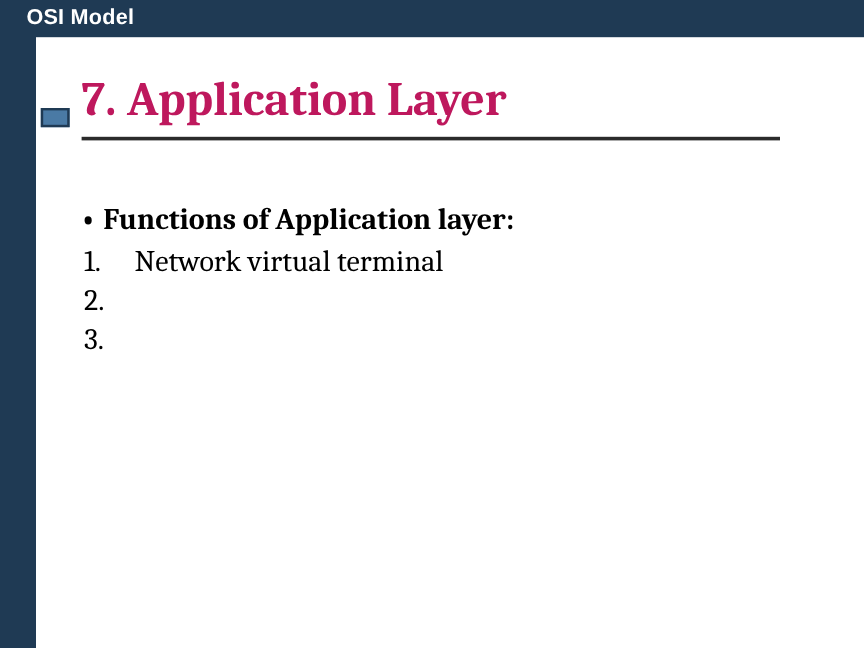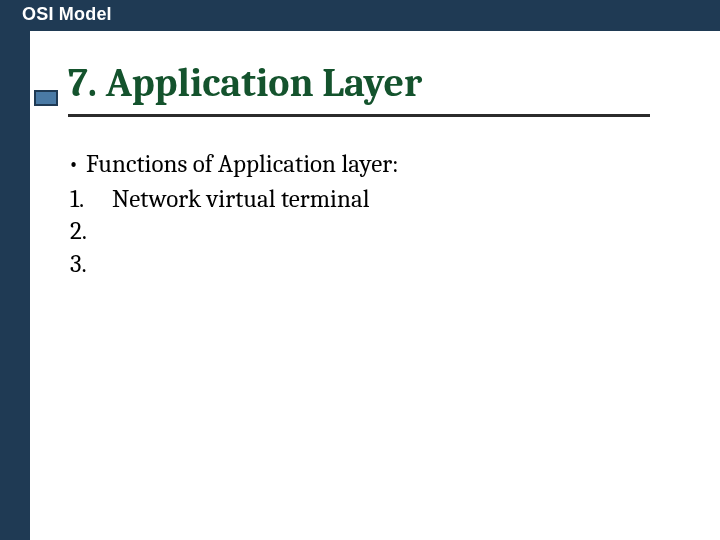--- a/index.html
+++ b/index.html
@@ -39,40 +39,41 @@
     left: 34px;
     top: 90px;
     width: 24px;
     height: 16px;
     background: #4a7aa5;
     border: 2px solid #1f3a54;
   }
   .title-text {
     font-size: 40px;
     font-weight: bold;
-    color: #14532d;
+    color: #be185d;
     padding-bottom: 6px;
   }
   .title-rule {
     height: 3px;
     background: #2b2b2b;
     margin-top: 2px;
   }
   .content {
     position: absolute;
     left: 68px;
     top: 148px;
     width: 600px;
     font-size: 25px;
     color: #000000;
     line-height: 1.3;
   }
   .sub-heading {
-    font-weight: normal;
+    font-weight: bold;
     margin-bottom: 2px;
+    margin-top: 20px;
   }
   .sub-heading .bullet-dot {
     display: inline-block;
     width: 18px;
   }
   .num-list {
     padding-left: 2px;
   }
   .num-row {
     display: flex;

